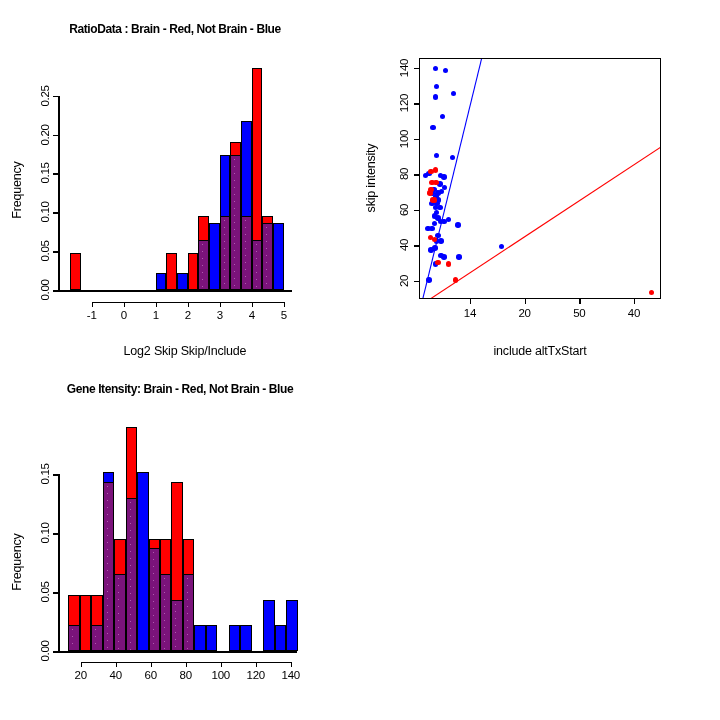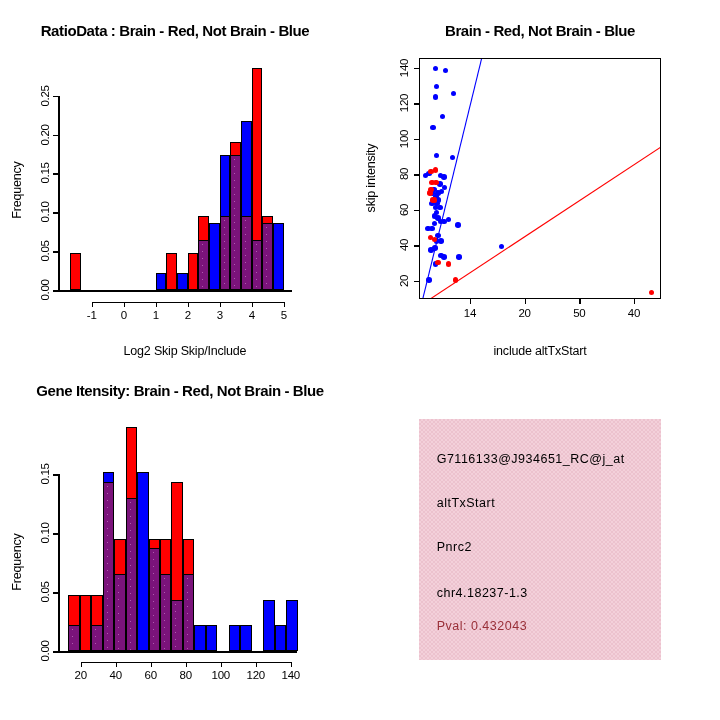--- a/index.html
+++ b/index.html
@@ -2,21 +2,21 @@
 <html><head>
 <meta charset="utf-8">
 <style>
   html,body{margin:0;padding:0;background:#ffffff;}
   #canvas{position:relative;width:720px;height:720px;background:#ffffff;overflow:hidden;
           font-family:"Liberation Sans",sans-serif;color:#000;}
   .panel{position:absolute;width:360px;height:360px;}
   #panel1{left:0;top:0;} #panel2{left:360px;top:0;}
   #panel3{left:0;top:360px;} #panel4{left:360px;top:360px;}
   .ptitle{position:absolute;top:22px;left:0;width:360px;text-align:center;
-          font-size:15px;font-weight:bold;letter-spacing:-0.4px;margin:0;}
+          font-size:12px;font-weight:bold;letter-spacing:-0.4px;margin:0;}
   #panel1 .ptitle{width:350px;}
   .xlabel{position:absolute;width:300px;text-align:center;font-size:12.5px;letter-spacing:-0.2px;}
   .ylabel{position:absolute;width:120px;height:14px;text-align:center;font-size:12.5px;
           letter-spacing:-0.2px;transform:rotate(-90deg);}
   .xticklab{position:absolute;width:44px;text-align:center;font-size:11.5px;letter-spacing:-0.3px;}
   .yticklab{position:absolute;width:36px;height:12px;text-align:center;font-size:11.5px;
             letter-spacing:-0.3px;transform:rotate(-90deg);line-height:12px;}
   .dot{position:absolute;width:5.5px;height:5.5px;border-radius:50%;}
   #scatterbox{position:absolute;box-sizing:border-box;border:1.5px solid #000;overflow:hidden;}
   #infobox{position:absolute;left:58.7px;top:58.7px;width:242.3px;height:241.6px;
@@ -78,21 +78,20 @@
         <div style="position: absolute; left: 219.7px; top: 301.7px; width: 1.5px; height: 5px; background: rgb(0, 0, 0);"></div>
         <div class="xticklab" style="position: absolute; left: 197.7px; top: 308.7px;">3</div>
         <div style="position: absolute; left: 251.7px; top: 301.7px; width: 1.5px; height: 5px; background: rgb(0, 0, 0);"></div>
         <div class="xticklab" style="position: absolute; left: 229.7px; top: 308.7px;">4</div>
         <div style="position: absolute; left: 283.7px; top: 301.7px; width: 1.5px; height: 5px; background: rgb(0, 0, 0);"></div>
         <div class="xticklab" style="position: absolute; left: 261.7px; top: 308.7px;">5</div>
       </div>
   </section>
 
   <section class="panel" id="panel2">
-    <h2 class="ptitle">Brain - Red, Not Brain - Blue</h2>
     <div class="xlabel" style="left:30px;top:344px;">include altTxStart</div>
     <div class="ylabel" style="left:-49px;top:171px;">skip intensity</div>
     <div class="plotarea" id="plot-scatter">
         <div id="scatterbox" style="position: absolute; left: 59.3px; top: 58px; width: 241.7px; height: 241.3px;">
           <svg width="241.7" height="241.3" viewBox="0 0 241.7 241.3" style="position: absolute; left: 0px; top: 0px;">
             <line x1="2.559199999999997" y1="240.72500000000002" x2="61.592" y2="-0.3039999999999736" stroke="#0000ff" stroke-width="1.1"></line>
             <line x1="9.118399999999994" y1="240.72500000000002" x2="241.42339999999996" y2="87.68225000000001" stroke="#ff0000" stroke-width="1.1"></line>
           </svg>
           <div class="dot" style="left: 12.381px; top: 6.9px; background: rgb(0, 0, 255); position: absolute;"></div>
           <div class="dot" style="left: 22.2198px; top: 8.6775px; background: rgb(0, 0, 255); position: absolute;"></div>
@@ -232,23 +231,14 @@
         <div class="xticklab" style="position: absolute; left: 163.7px; top: 308.7px;">80</div>
         <div style="position: absolute; left: 220.7px; top: 301.7px; width: 1.5px; height: 5px; background: rgb(0, 0, 0);"></div>
         <div class="xticklab" style="position: absolute; left: 198.7px; top: 308.7px;">100</div>
         <div style="position: absolute; left: 255.7px; top: 301.7px; width: 1.5px; height: 5px; background: rgb(0, 0, 0);"></div>
         <div class="xticklab" style="position: absolute; left: 233.7px; top: 308.7px;">120</div>
         <div style="position: absolute; left: 290.7px; top: 301.7px; width: 1.5px; height: 5px; background: rgb(0, 0, 0);"></div>
         <div class="xticklab" style="position: absolute; left: 268.7px; top: 308.7px;">140</div>
       </div>
   </section>
 
-  <section class="panel" id="panel4">
-    <div id="infobox">
-      <div class="infoline" style="top: 33px; color: rgb(0, 0, 0);">G7116133@J934651_RC@j_at</div>
-      <div class="infoline" style="top: 77px; color: rgb(0, 0, 0);">altTxStart</div>
-      <div class="infoline" style="top: 121px; color: rgb(0, 0, 0);">Pnrc2</div>
-      <div class="infoline" style="top: 167px; color: rgb(0, 0, 0);">chr4.18237-1.3</div>
-      <div class="infoline" style="top: 200px; color: rgb(153, 47, 56);">Pval: 0.432043</div>
-    </div>
-  </section>
 
 </div>
 
 </body></html>

